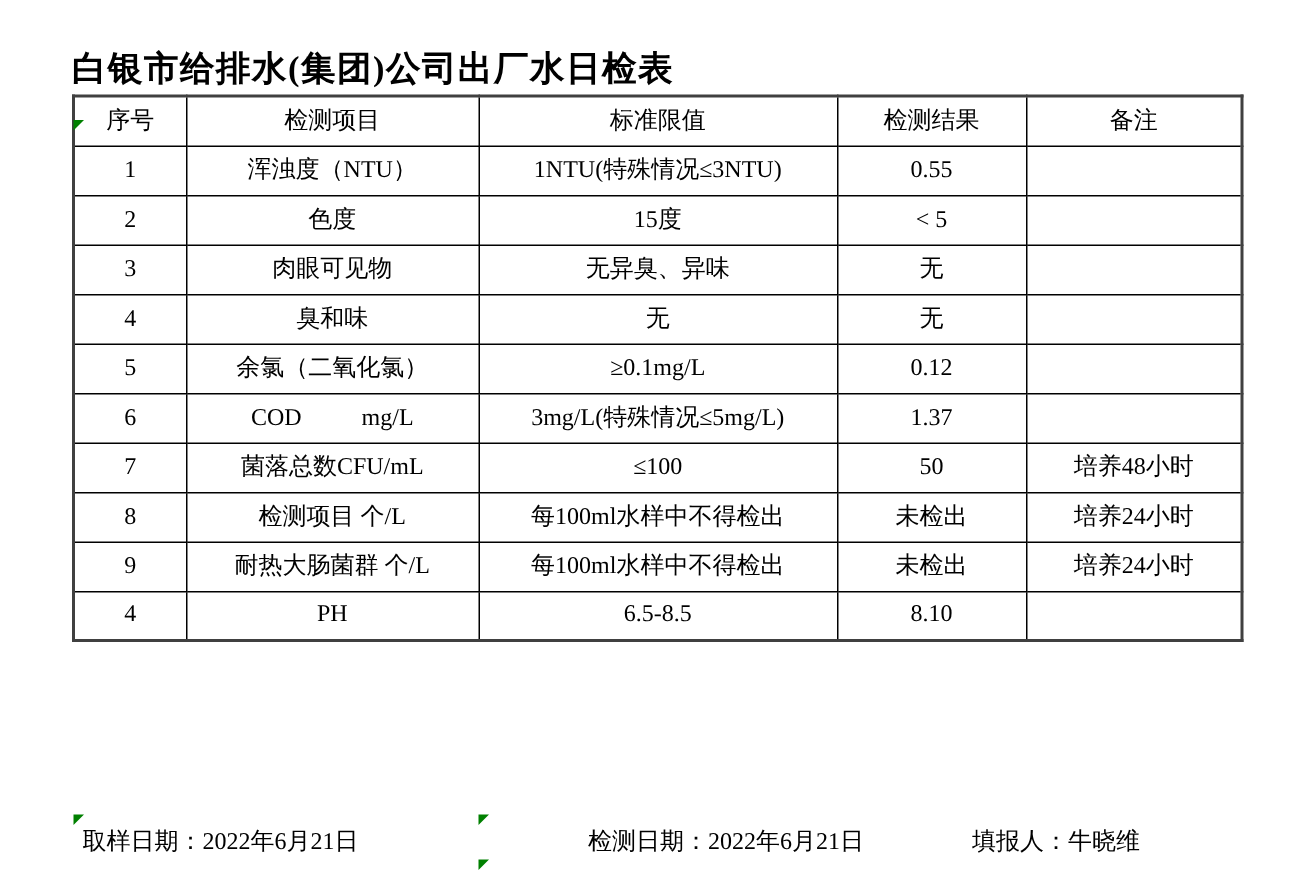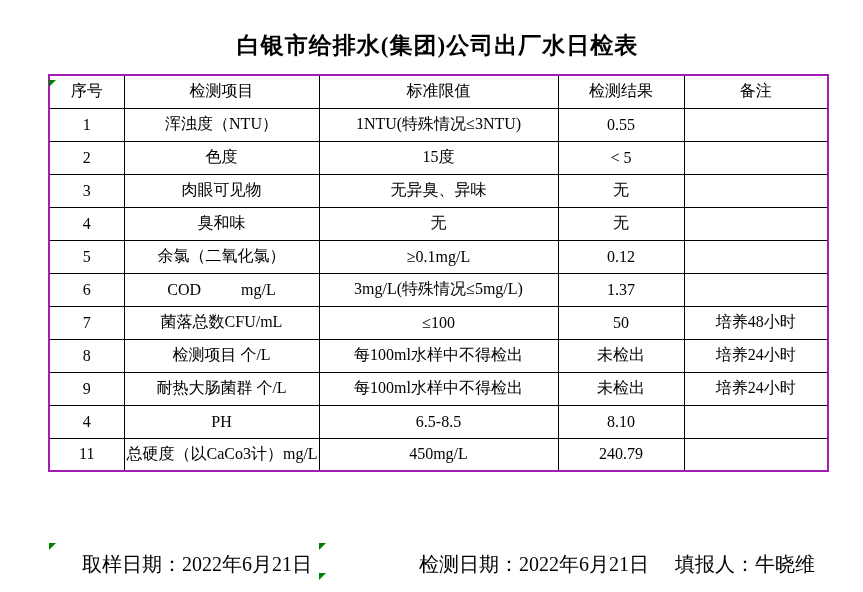--- a/index.html
+++ b/index.html
@@ -7,55 +7,53 @@
   body {
     width: 863px; height: 592px;
     position: relative;
     font-family: "Liberation Serif", "DejaVu Serif", serif;
     color: #000000;
     overflow: hidden;
   }
   .page-title {
     position: absolute;
     left: 48px; top: 30px; width: 779px;
-    text-align: center;
     font-size: 23px;
     font-weight: bold;
     letter-spacing: 1px;
   }
   table.inspection {
     position: absolute;
-    left: 48px; top: 74px;
+    left: 48px; top: 63px;
     width: 779px;
     border-collapse: collapse;
     table-layout: fixed;
-    border: 2px solid #a21caf;
+    border: 2px solid #404040;
   }
   table.inspection th, table.inspection td {
     border: 1px solid #000000;
     height: 33px;
     text-align: center;
     vertical-align: middle;
     font-size: 16px;
     font-weight: normal;
     white-space: pre;
     overflow: hidden;
     padding: 0 2px;
   }
   col.c-no    { width: 75px; }
   col.c-item  { width: 195px; }
   col.c-limit { width: 239px; }
   col.c-result{ width: 126px; }
   col.c-note  { width: 144px; }
   .footer-line {
     position: absolute;
     top: 551px;
-    font-size: 20px;
+    font-size: 16px;
     white-space: pre;
-    margin-left: 27px;
   }
   .footer-sampling { left: 55px; }
   .footer-test     { left: 392px; }
   .footer-reporter { left: 648px; }
   .err-tri {
     position: absolute;
     width: 0; height: 0;
     border-top: 7px solid #008000;
     border-right: 7px solid transparent;
   }
@@ -150,27 +148,20 @@
       <td>未检出</td>
       <td>培养24小时</td>
     </tr>
     <tr>
       <td>4</td>
       <td>PH</td>
       <td>6.5-8.5</td>
       <td>8.10</td>
       <td></td>
     </tr>
-    <tr>
-      <td>11</td>
-      <td>总硬度（以CaCo3计）mg/L</td>
-      <td>450mg/L</td>
-      <td>240.79</td>
-      <td></td>
-    </tr>
   </tbody>
 </table>
 
 <div class="footer-line footer-sampling">取样日期：2022年6月21日</div>
 <div class="footer-line footer-test">检测日期：2022年6月21日</div>
 <div class="footer-line footer-reporter">填报人：牛晓维</div>
 
 <div class="err-tri tri-1"></div>
 <div class="err-tri tri-2"></div>
 <div class="err-tri tri-3"></div>

